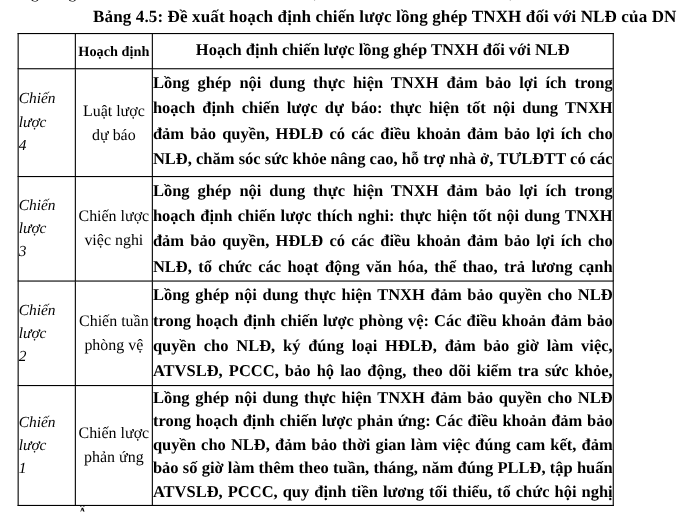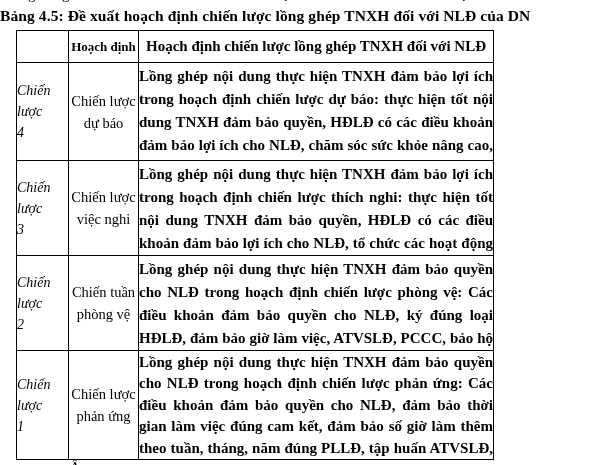--- a/index.html
+++ b/index.html
@@ -4,26 +4,26 @@
 <style>
   html,body { margin:0; padding:0; }
   body {
     width:615px; height:465px;
     background:#ffffff; color:#000000;
     font-family:"Liberation Serif", serif;
     position:relative; overflow:hidden;
   }
   .doc-title {
     position:absolute; top:7px; left:0; width:615px;
-    text-align:left; font-weight:bold; font-size:15.5px;
+    text-align:right; font-weight:bold; font-size:15.5px;
     letter-spacing:0.1px;
   }
   table.main {
     position:absolute; top:30px; left:16px;
-    width:478px; border-collapse:collapse; table-layout:fixed;padding-left:21px;
+    width:542px; border-collapse:collapse; table-layout:fixed;padding-left:21px;
   }
   table.main th, table.main td {
     border:1px solid #000; padding:0; vertical-align:middle;
     overflow:hidden;
   }
   col.c1 { width:52px; }
   col.c2 { width:70px; }
   tr.hdr { height:32px; }
   th.h2 { font-size:13px; line-height:15px; font-weight:bold; text-align:center; padding:0 4px; }
   th.h3 { font-size:15px; font-weight:bold; padding:0 10px; }
@@ -83,21 +83,21 @@
       <th class="h2">Hoạch định</th>
       <th class="h3">Hoạch định chiến lược lồng ghép TNXH đối với NLĐ</th>
     </tr>
   </thead>
   <tbody>
     <tr class="r1">
       <td class="g">
         <span>Chiến lược</span>
         <span>4</span>
       </td>
-      <td class="s">Chiến lược dự báo</td>
+      <td class="s">Luật lược dự báo</td>
       <td class="c">
         <div class="txt">Lồng ghép nội dung thực hiện TNXH đảm bảo lợi ích trong hoạch định chiến lược dự báo: thực hiện tốt nội dung TNXH đảm bảo quyền, HĐLĐ có các điều khoản đảm bảo lợi ích cho NLĐ, chăm sóc sức khỏe nâng cao, hỗ trợ nhà ở, TƯLĐTT có các điều khoản tốt hơn Luật…</div>
       </td>
     </tr>
     <tr class="r2">
       <td class="g">
         <span>Chiến lược</span>
         <span>3</span>
       </td>
       <td class="s">Chiến lược việc nghi</td>

